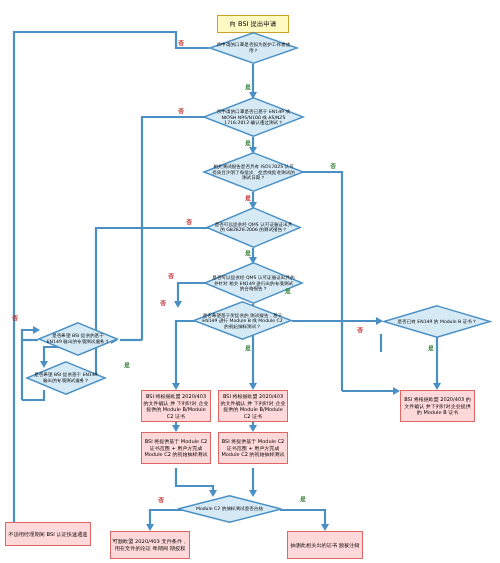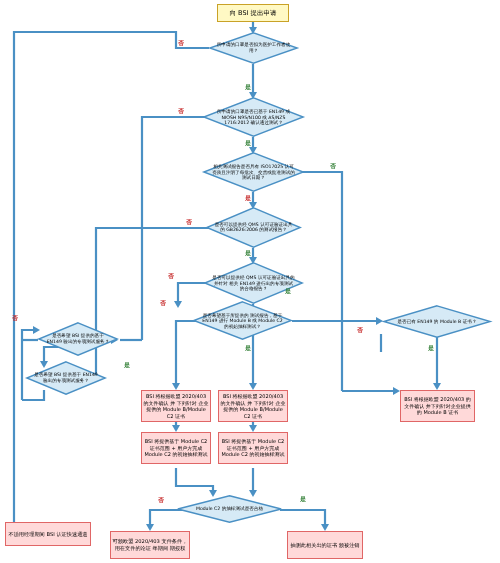--- a/index.html
+++ b/index.html
@@ -1,21 +1,21 @@
 <!DOCTYPE html>
 <html><head>
 <meta charset="utf-8">
 <style>
   html,body{margin:0;padding:0;}
   body{width:500px;height:563px;background:#ffffff;font-family:"DejaVu Sans","Liberation Sans",sans-serif;position:relative;overflow:hidden;}
   #canvas{position:absolute;left:0;top:0;width:500px;height:563px;}
   .node{position:absolute;box-sizing:border-box;display:flex;align-items:center;justify-content:center;text-align:center;}
   .node .txt{display:block;width:100%;padding:1px;}
   
-  .startbox{background:#fff9c4;border:1px solid #c9a227;color:#000;font-size:6.5px;line-height:1.35;}
+  .startbox{background:#fff9c4;border:1px solid #c9a227;color:#000;font-size:6.5px;line-height:1.35;margin-top:11px;}
   
   .diamond{position:absolute;}
   .diamond .shape{position:absolute;left:0;top:0;width:100%;height:100%;}
   .diamond .lbl{position:absolute;left:8%;top:50%;transform:translateY(-50%);width:84%;text-align:center;font-size:4.6px;line-height:1.22;color:#000;}
   
   .pbox{background:#ffd9d9;border:1px solid #e06666;color:#000;font-size:5px;line-height:1.3;}
   .pbox2{background:#ffd9d9;border:1px solid #e06666;color:#000;font-size:5.2px;line-height:1.32;}
   
   .elabel{position:absolute;font-size:6px;font-weight:bold;line-height:1;}
   .yes{color:#2e7d32;}

